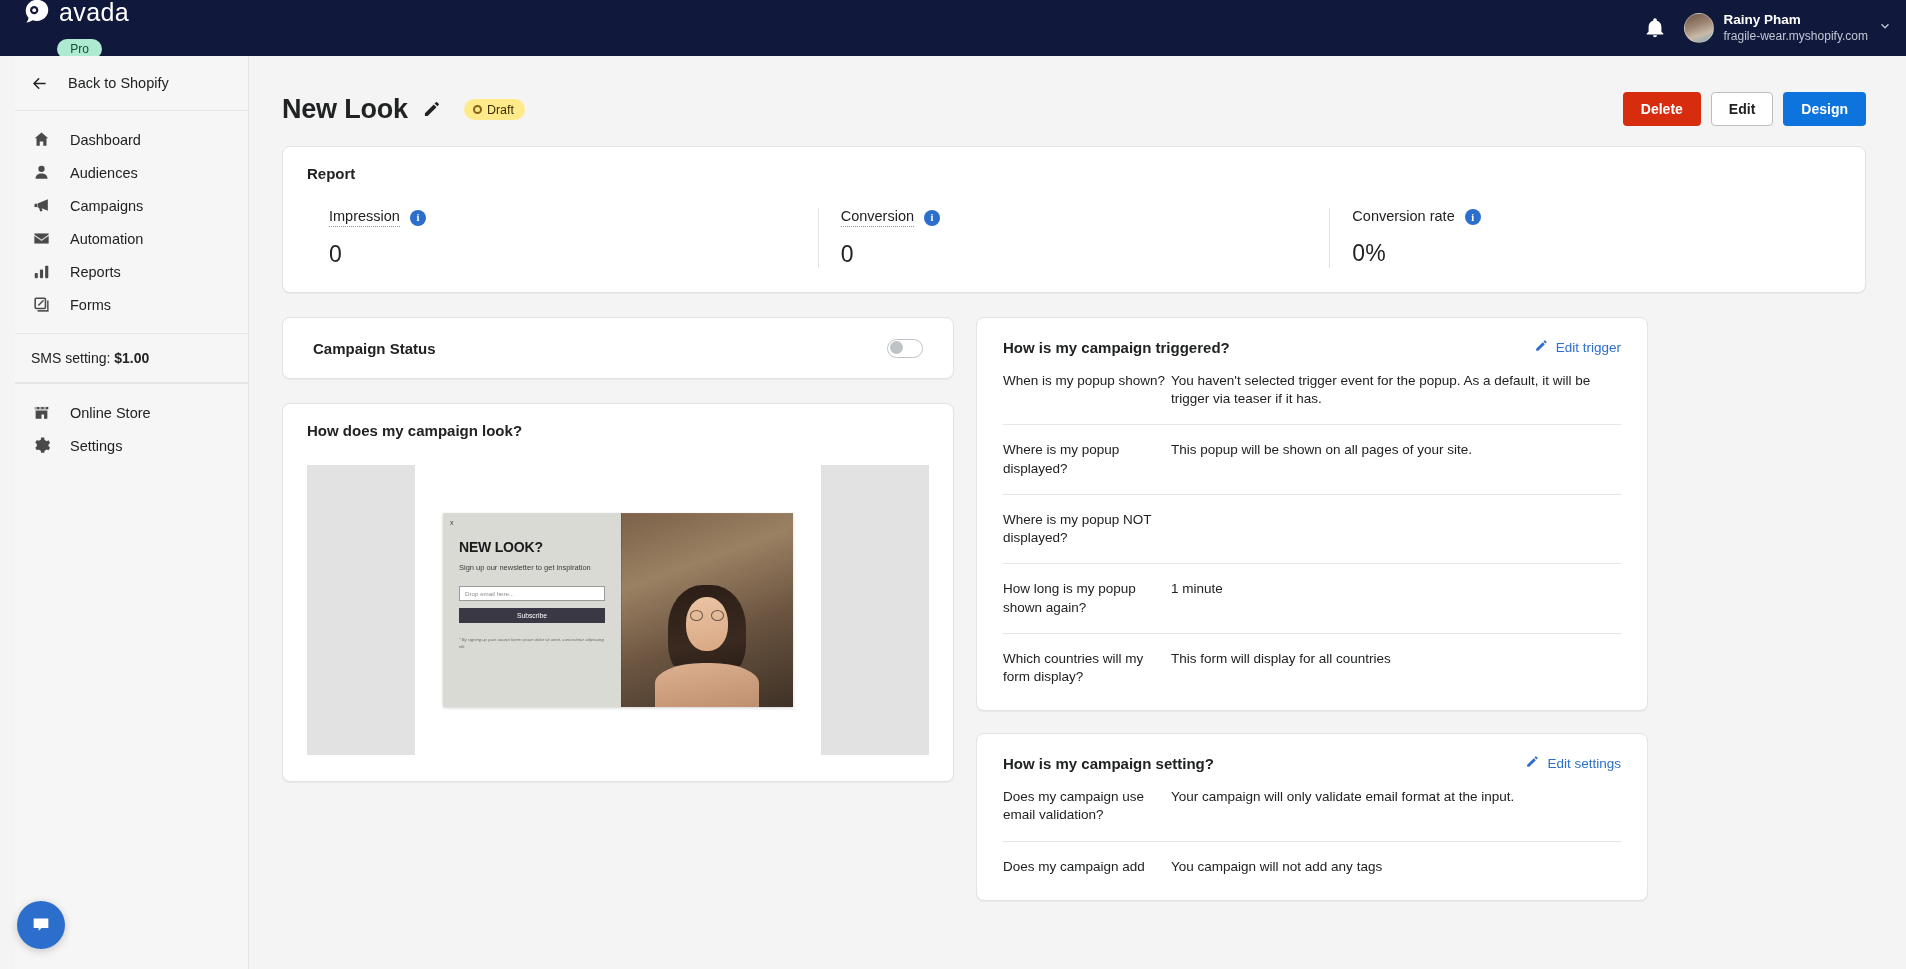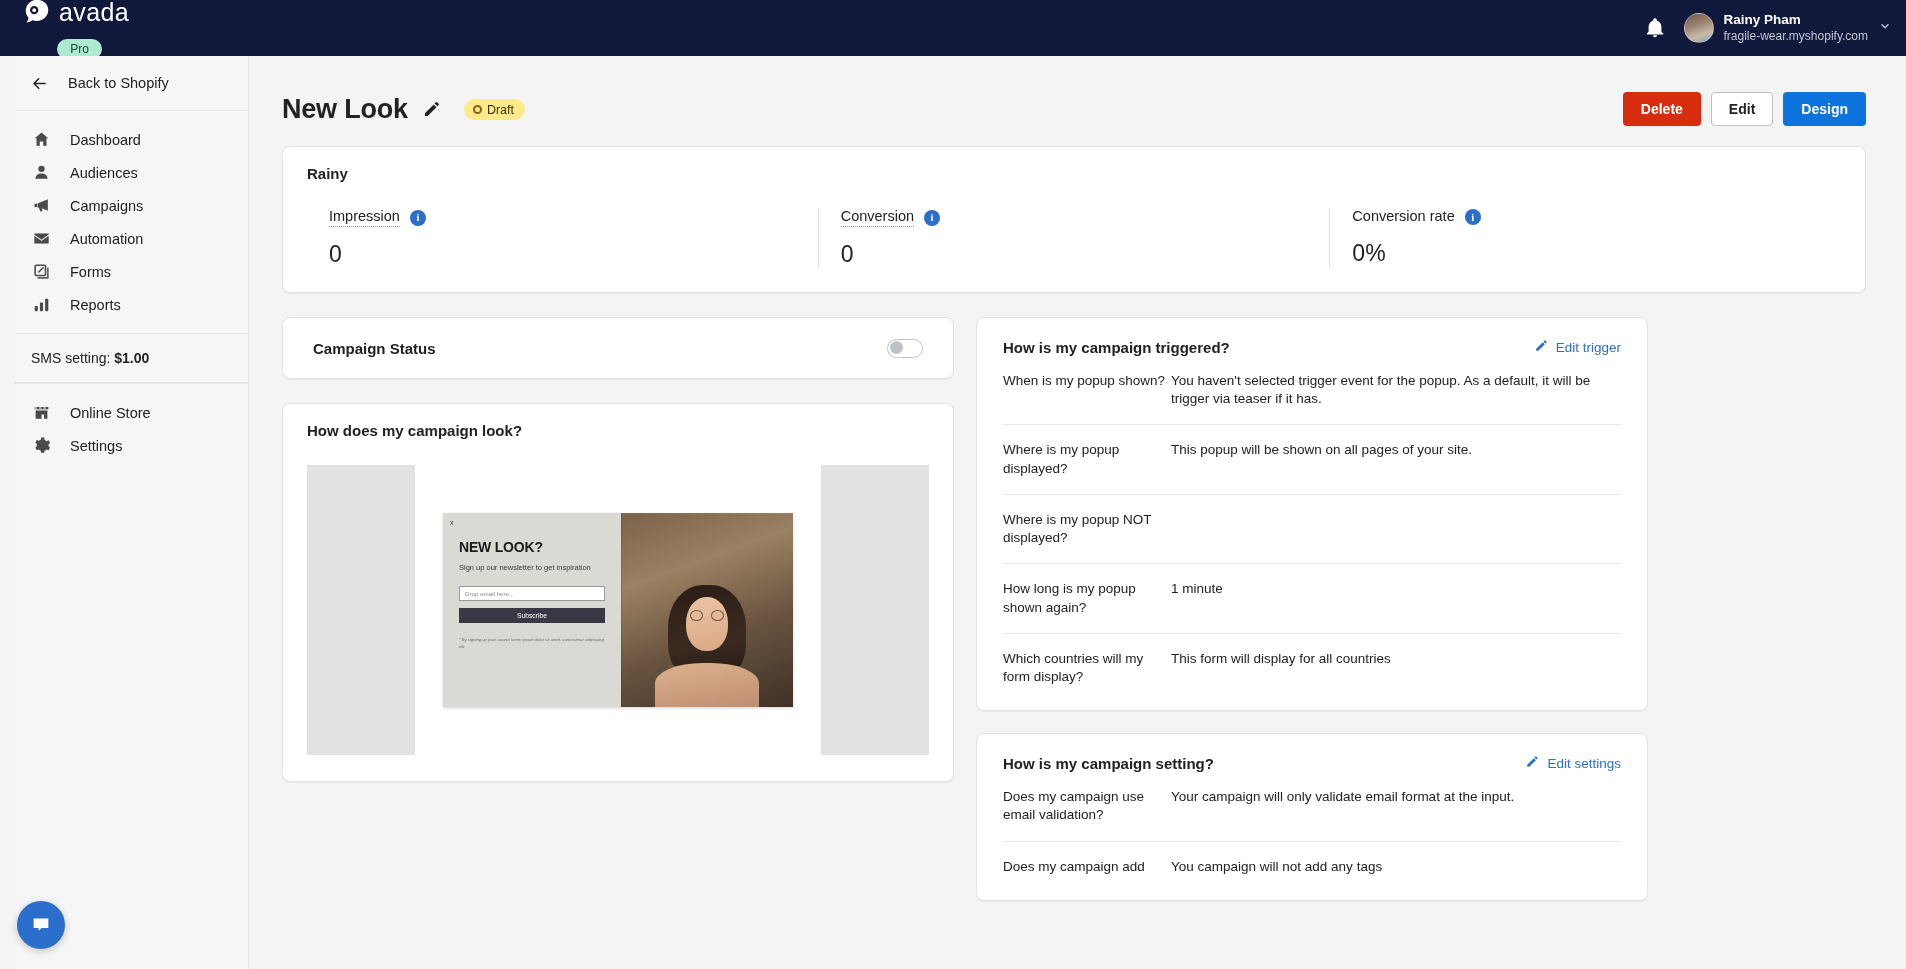--- a/index.html
+++ b/index.html
@@ -324,37 +324,37 @@
         <span class="sb-icon">
           <svg viewBox="0 0 24 24" width="19" height="19" fill="currentColor">
               <path d="M3 5.6h18v12.8H3z" opacity=".18"></path>
               <path d="M3 5.6h18v1.2l-9 6.4-9-6.4zM3 8.9l9 6.3 9-6.3v9.5H3z"></path>
             </svg>
         </span>
         <span class="sb-label">Automation</span>
       </div>
       <div class="sb-item">
         <span class="sb-icon">
+          <svg viewBox="0 0 24 24" width="19" height="19" fill="currentColor">
+              <rect x="3.4" y="14" width="4" height="6.4" rx="1"></rect>
+              <rect x="10" y="9.6" width="4" height="10.8" rx="1"></rect>
+              <rect x="16.6" y="4.6" width="4" height="15.8" rx="1"></rect>
+            </svg>
+        </span>
+        <span class="sb-label">Reports</span>
+      </div>
+      <div class="sb-item">
+        <span class="sb-icon">
           <svg viewBox="0 0 24 24" width="19" height="19" fill="none" stroke="currentColor" stroke-width="2">
               <rect x="4" y="4" width="13" height="13" rx="1.4"></rect>
               <path d="M20 7v13H7" opacity=".9"></path>
               <path d="M8.6 12.6 14 7.2" stroke-linecap="round"></path>
             </svg>
         </span>
         <span class="sb-label">Forms</span>
-      </div>
-      <div class="sb-item">
-        <span class="sb-icon">
-          <svg viewBox="0 0 24 24" width="19" height="19" fill="currentColor">
-              <rect x="3.4" y="14" width="4" height="6.4" rx="1"></rect>
-              <rect x="10" y="9.6" width="4" height="10.8" rx="1"></rect>
-              <rect x="16.6" y="4.6" width="4" height="15.8" rx="1"></rect>
-            </svg>
-        </span>
-        <span class="sb-label">Reports</span>
       </div>
     </div>
 
     <div class="sb-credits">
       <span>SMS setting:</span>
       <b>$1.00</b>
     </div>
 
 
     <div class="sb-group divided">
@@ -401,21 +401,21 @@
       <span class="head-actions">
         <button class="btn btn-delete">Delete</button>
         <button class="btn btn-back">Edit</button>
         <button class="btn btn-design">Design</button>
       </span>
     </div>
 
     <div class="content">
 
       <div class="card report-card">
-        <div class="report-title">Rainy</div>
+        <div class="report-title">Report</div>
         <div class="metrics">
           <div class="metric">
             <div class="metric-head">
               <span class="metric-label">Impression</span>
               <span class="info-dot">i</span>
             </div>
             <div class="metric-value">0</div>
           </div>
           <div class="metric">
             <div class="metric-head">

